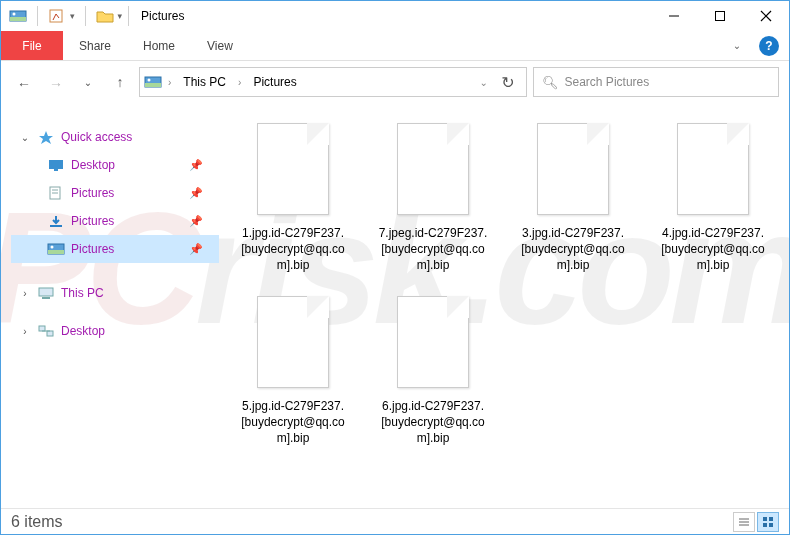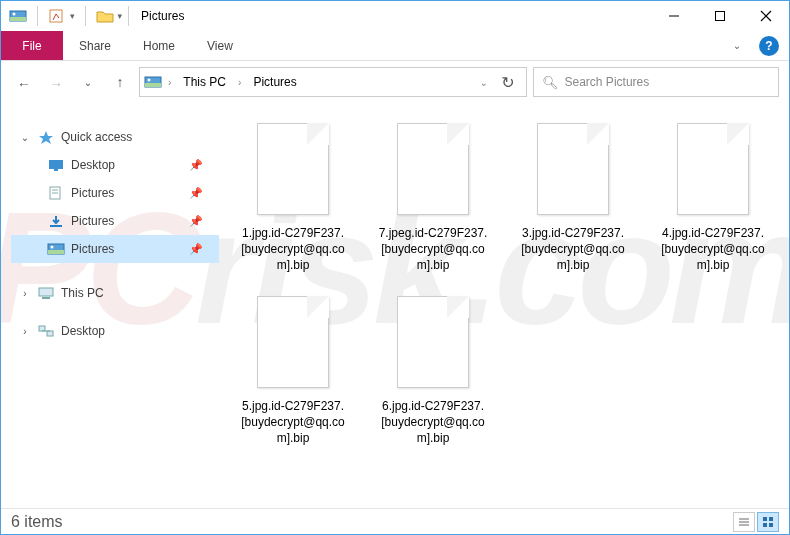--- a/index.html
+++ b/index.html
@@ -7,21 +7,21 @@
   .window { width: 790px; height: 535px; border: 1px solid #4da0e1; position: relative; background: #fff; overflow: hidden; }
   
   .titlebar { height: 30px; display: flex; align-items: center; padding: 0 0 0 8px; background: #fff; }
   .titlebar .qat { display: flex; align-items: center; gap: 4px; }
   .titlebar .sep { width: 1px; height: 20px; background: #d0d0d0; margin: 0 6px; }
   .titlebar .title { font-size: 12px; color: #000; margin-left: 6px; }
   .titlebar .spacer { flex: 1; }
   .winbtn { width: 46px; height: 30px; display: flex; align-items: center; justify-content: center; font-size: 13px; color: #000; }
 
   .ribbonbar { height: 30px; display: flex; align-items: stretch; border-bottom: 1px solid #e0e0e0; }
-  .filetab { width: 62px; background: #be185d; color: #fff; display: flex; align-items: center; justify-content: center; font-size: 12px; }
+  .filetab { width: 62px; background: #ef4444; color: #fff; display: flex; align-items: center; justify-content: center; font-size: 12px; }
   .rtab { padding: 0 16px; display: flex; align-items: center; font-size: 12px; color: #444; }
   .ribbon-spacer { flex: 1; }
   .rdrop { width: 24px; display: flex; align-items: center; justify-content: center; color: #666; font-size: 10px; }
   .helpbtn { width: 20px; height: 20px; border-radius: 50%; background: #1979ca; color: #fff; font-size: 12px; font-weight: bold; display: flex; align-items: center; justify-content: center; margin: 5px 10px; }
 
   .addressrow { height: 42px; display: flex; align-items: center; padding: 4px 10px; gap: 6px; }
   .navarrow { width: 26px; height: 26px; display: flex; align-items: center; justify-content: center; color: #555; font-size: 14px; }
   .navarrow.disabled { color: #bbb; }
   .addressbar { flex: 1; height: 30px; border: 1px solid #ccc; display: flex; align-items: center; padding: 0 4px; gap: 6px; }
   .crumb { font-size: 12px; color: #000; padding: 2px 6px; }
@@ -33,21 +33,21 @@
   .body { display: flex; height: 418px; position: relative; }
 
   .nav { width: 218px; border-right: 0; padding: 20px 0 0 10px; font-size: 12px; }
   .navitem { display: flex; align-items: center; height: 28px; padding-left: 8px; gap: 6px; position: relative; }
   .navitem .pin { position: absolute; right: 16px; color: #888; font-size: 11px; }
   .navitem.selected { background: #cce8ff; }
   .navitem.level1 { padding-left: 36px; }
   .navcaret { width: 12px; color: #555; font-size: 10px; display: inline-block; text-align: center; }
   .navcaret.expanded::before { content: "⌄"; }
   .navcaret.collapsed::before { content: "›"; }
-  .navlabel { color: #404040; }
+  .navlabel { color: #a21caf; }
 
   .ico { width: 18px; height: 14px; display: inline-block; }
 
   .content { flex: 1; position: relative; padding: 16px 10px 0 18px; display: flex; flex-wrap: wrap; align-content: flex-start; gap: 18px 28px; align-items: center; }
 
   .fileitem { width: 112px; text-align: center; font-size: 12px; color: #000; }
   .fileicon { width: 80px; height: 100px; margin: 0 auto 6px; position: relative; }
   .fileicon .page { width: 72px; height: 92px; border: 1px solid #ccc; background: #fff; position: absolute; left: 4px; top: 4px; box-shadow: 1px 1px 2px rgba(0,0,0,0.12); }
   .fileicon .fold { position: absolute; right: 4px; top: 4px; width: 0; height: 0; border-top: 22px solid #f3f3f3; border-right: 22px solid #fff; }
   .filename { line-height: 1.35; word-break: break-all; }

